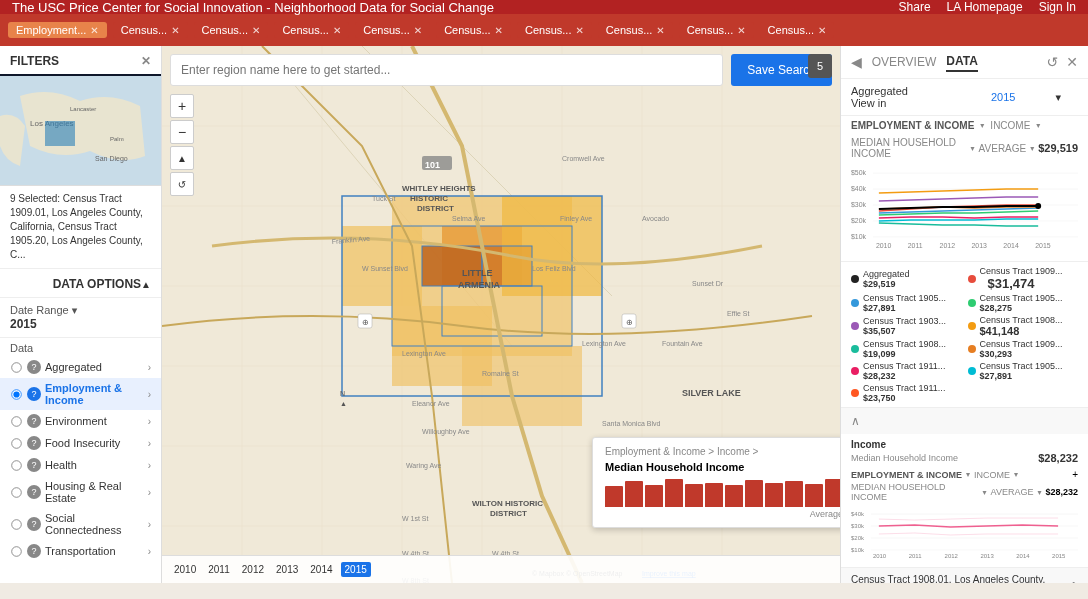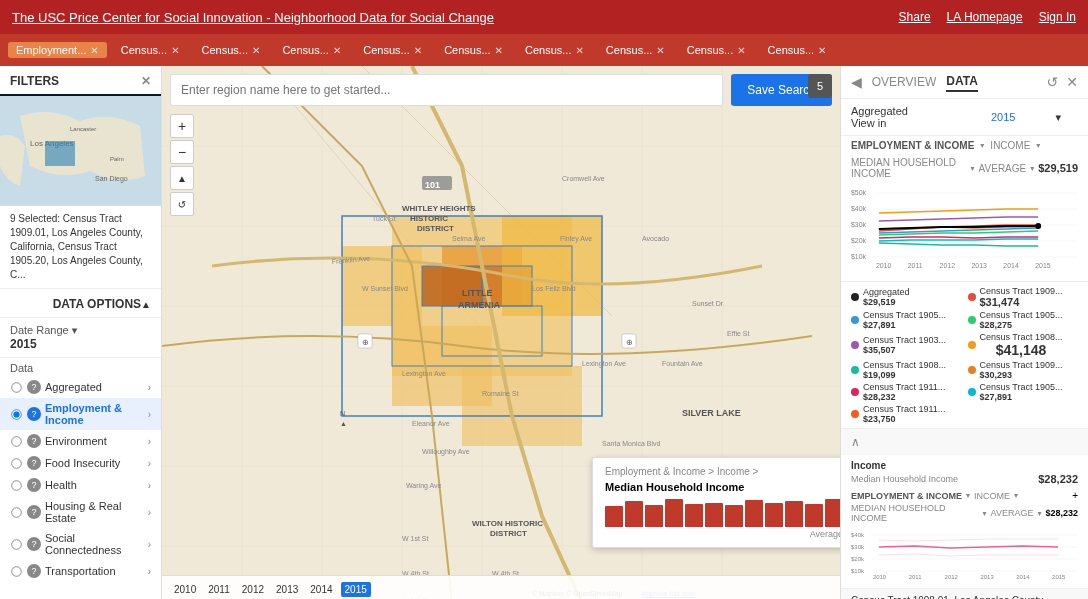--- a/index.html
+++ b/index.html
@@ -2,27 +2,26 @@
 <html><head>
   <meta charset="utf-8">
   <style>
     * { box-sizing: border-box; margin: 0; padding: 0; font-family: Arial, sans-serif; }
     body { width: 1088px; height: 599px; overflow: hidden; background: #f0ebe3; }
 
     
     #topbar {
       background: #b22222;
       color: white;
-      height: 34px;
+      height: 14px;
       display: flex;
       align-items: center;
       padding: 0 12px;
       font-size: 13px;
       justify-content: space-between;
-      text-decoration: underline;
     }
     #topbar-title { font-size: 13px; }
     #topbar-actions { display: flex; gap: 16px; font-size: 12px; }
     #topbar-actions span { cursor: pointer; }
 
     
     #tabs-row {
       background: #c0392b;
       height: 32px;
       display: flex;
@@ -794,21 +793,21 @@
         <div class="legend-dot" style="background:#222;"></div>
         <div>
           <div style="font-size:9px;">Aggregated</div>
           <div style="font-size:9px;font-weight:bold;">$29,519</div>
         </div>
       </div>
       <div class="legend-item">
         <div class="legend-dot" style="background:#e74c3c;"></div>
         <div>
           <div style="font-size:9px;">Census Tract 1909...</div>
-          <div style="font-size:11px;font-weight:bold;">$31,474</div>
+          <div style="font-size:13px;font-weight:bold;margin-left:8px;">$31,474</div>
         </div>
       </div>
       <div class="legend-item">
         <div class="legend-dot" style="background:#3498db;"></div>
         <div>
           <div style="font-size:9px;">Census Tract 1905...</div>
           <div style="font-size:9px;font-weight:bold;">$27,891</div>
         </div>
       </div>
       <div class="legend-item">
@@ -822,21 +821,21 @@
         <div class="legend-dot" style="background:#9b59b6;"></div>
         <div>
           <div style="font-size:9px;">Census Tract 1903...</div>
           <div style="font-size:9px;font-weight:bold;">$35,507</div>
         </div>
       </div>
       <div class="legend-item">
         <div class="legend-dot" style="background:#f39c12;"></div>
         <div>
           <div style="font-size:9px;">Census Tract 1908...</div>
-          <div style="font-size:14px;font-weight:bold;text-align:center;">$41,148</div>
+          <div style="font-size:11px;font-weight:bold;">$41,148</div>
         </div>
       </div>
       <div class="legend-item">
         <div class="legend-dot" style="background:#1abc9c;"></div>
         <div>
           <div style="font-size:9px;">Census Tract 1908...</div>
           <div style="font-size:9px;font-weight:bold;">$19,099</div>
         </div>
       </div>
       <div class="legend-item">

